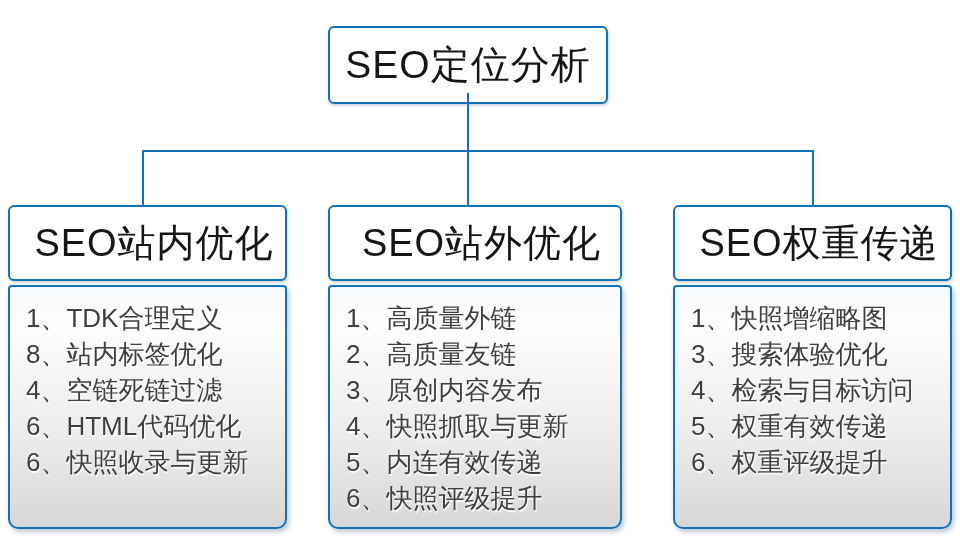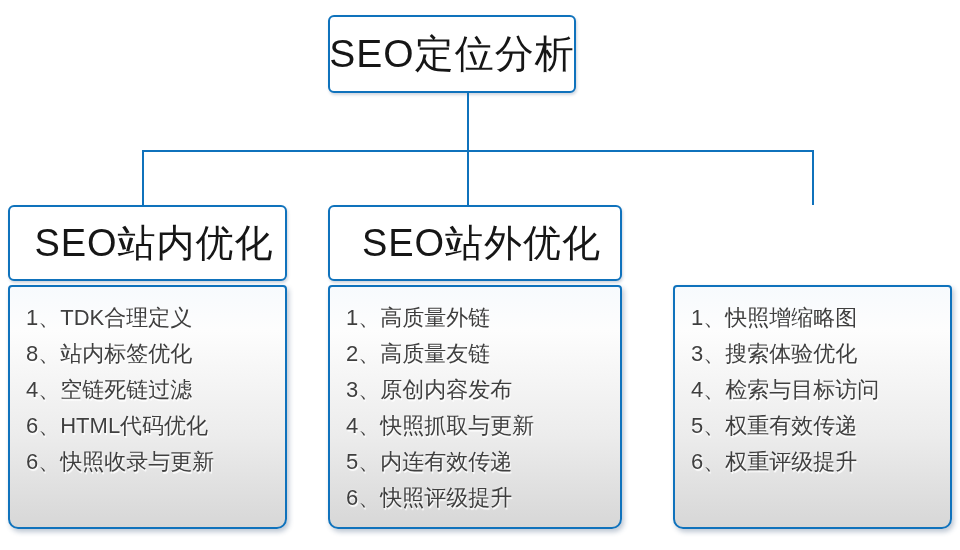--- a/index.html
+++ b/index.html
@@ -24,21 +24,21 @@
     justify-content: center;
     box-shadow: 1px 2px 3px rgba(40, 70, 110, 0.22);
   }
   .node .node-title {
     font-size: 38px;
     font-weight: 400;
     color: #161616;
     letter-spacing: 1px;
     white-space: nowrap;
   }
-  .root-node { left: 328px; top: 15px; width: 248px; height: 78px; }
+  .root-node { left: 328px; top: 26px; width: 280px; height: 78px; }
   .root-node .node-title { font-size: 39px; }
 
   .branch-header { top: 205px; height: 76px; padding-left: 13px; }
   .branch-body {
     position: absolute;
     top: 285px;
     height: 244px;
     border: 2px solid var(--blue);
     border-radius: 4px 4px 10px 10px;
     background: linear-gradient(180deg, #f7fafd 0%, #fdfdfd 18%, #ececec 62%, #d7d7d7 100%);
@@ -46,21 +46,21 @@
     padding: 13px 6px 0 16px;
     overflow: hidden;
   }
   .col-0 { left: 8px;   width: 279px; }
   .col-1 { left: 328px; width: 294px; align-items: center; }
   .col-2 { left: 673px; width: 279px; }
 
   .list-item {
     height: 36px;
     line-height: 36px;
-    font-size: 22px;
+    font-size: 26px;
     color: #3f3f3f;
     white-space: nowrap;
     text-shadow: 1px 1.5px 1px rgba(255,255,255,0.95),
                  -0.5px -0.5px 1px rgba(255,255,255,0.45),
                  0 0 2px rgba(255,255,255,0.5);
   }
 
   
   .conn-root-drop  { left: 467px; top: 93px;  width: 2px;   height: 58px; }
   .conn-horizontal { left: 142px; top: 150px; width: 672px; height: 2px;  }
@@ -99,20 +99,23 @@
   </div>
   <div class="branch-body col-1">
     <div class="list-item">1、高质量外链</div>
     <div class="list-item">2、高质量友链</div>
     <div class="list-item">3、原创内容发布</div>
     <div class="list-item">4、快照抓取与更新</div>
     <div class="list-item">5、内连有效传递</div>
     <div class="list-item">6、快照评级提升</div>
   </div>
 
+  <div class="node branch-header col-2">
+    <span class="node-title">SEO权重传递</span>
+  </div>
   <div class="branch-body col-2">
     <div class="list-item">1、快照增缩略图</div>
     <div class="list-item">3、搜索体验优化</div>
     <div class="list-item">4、检索与目标访问</div>
     <div class="list-item">5、权重有效传递</div>
     <div class="list-item">6、权重评级提升</div>
   </div>
 
 </div>
 

